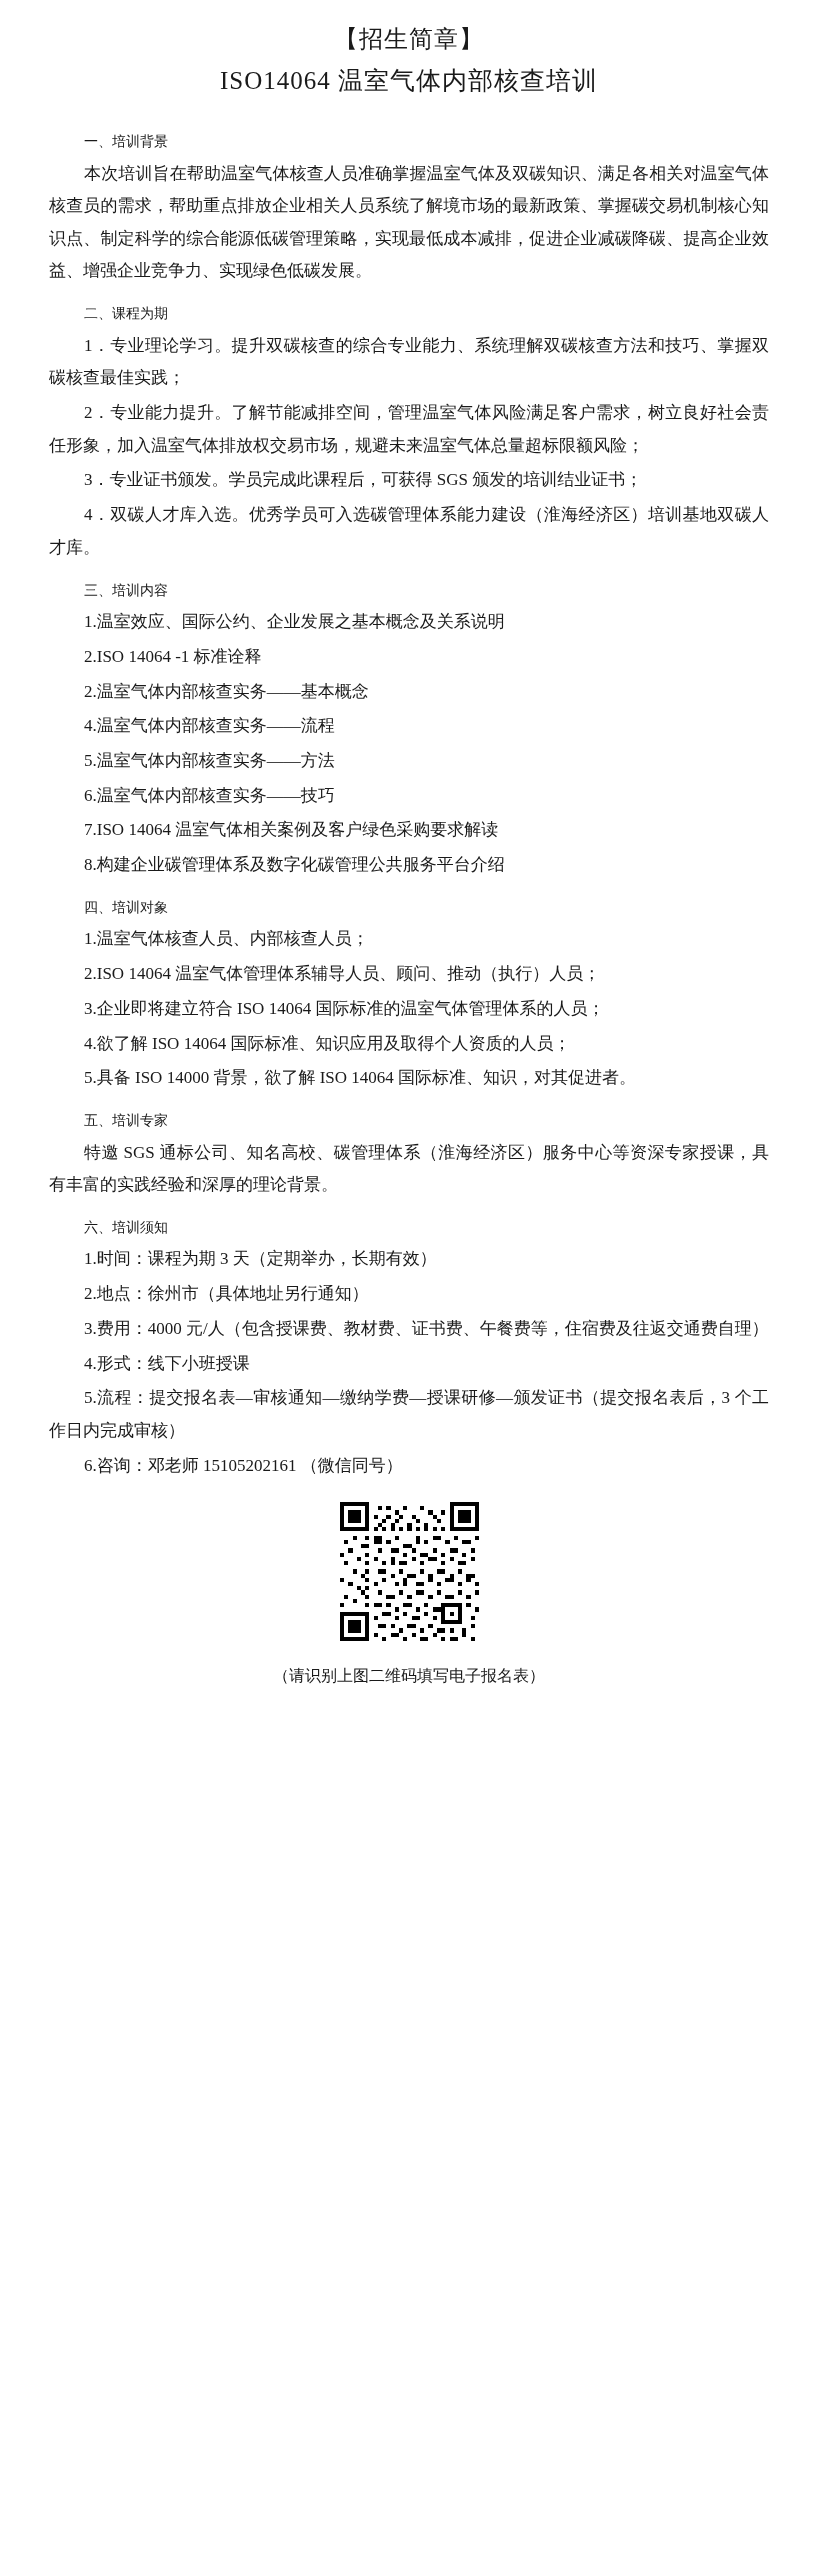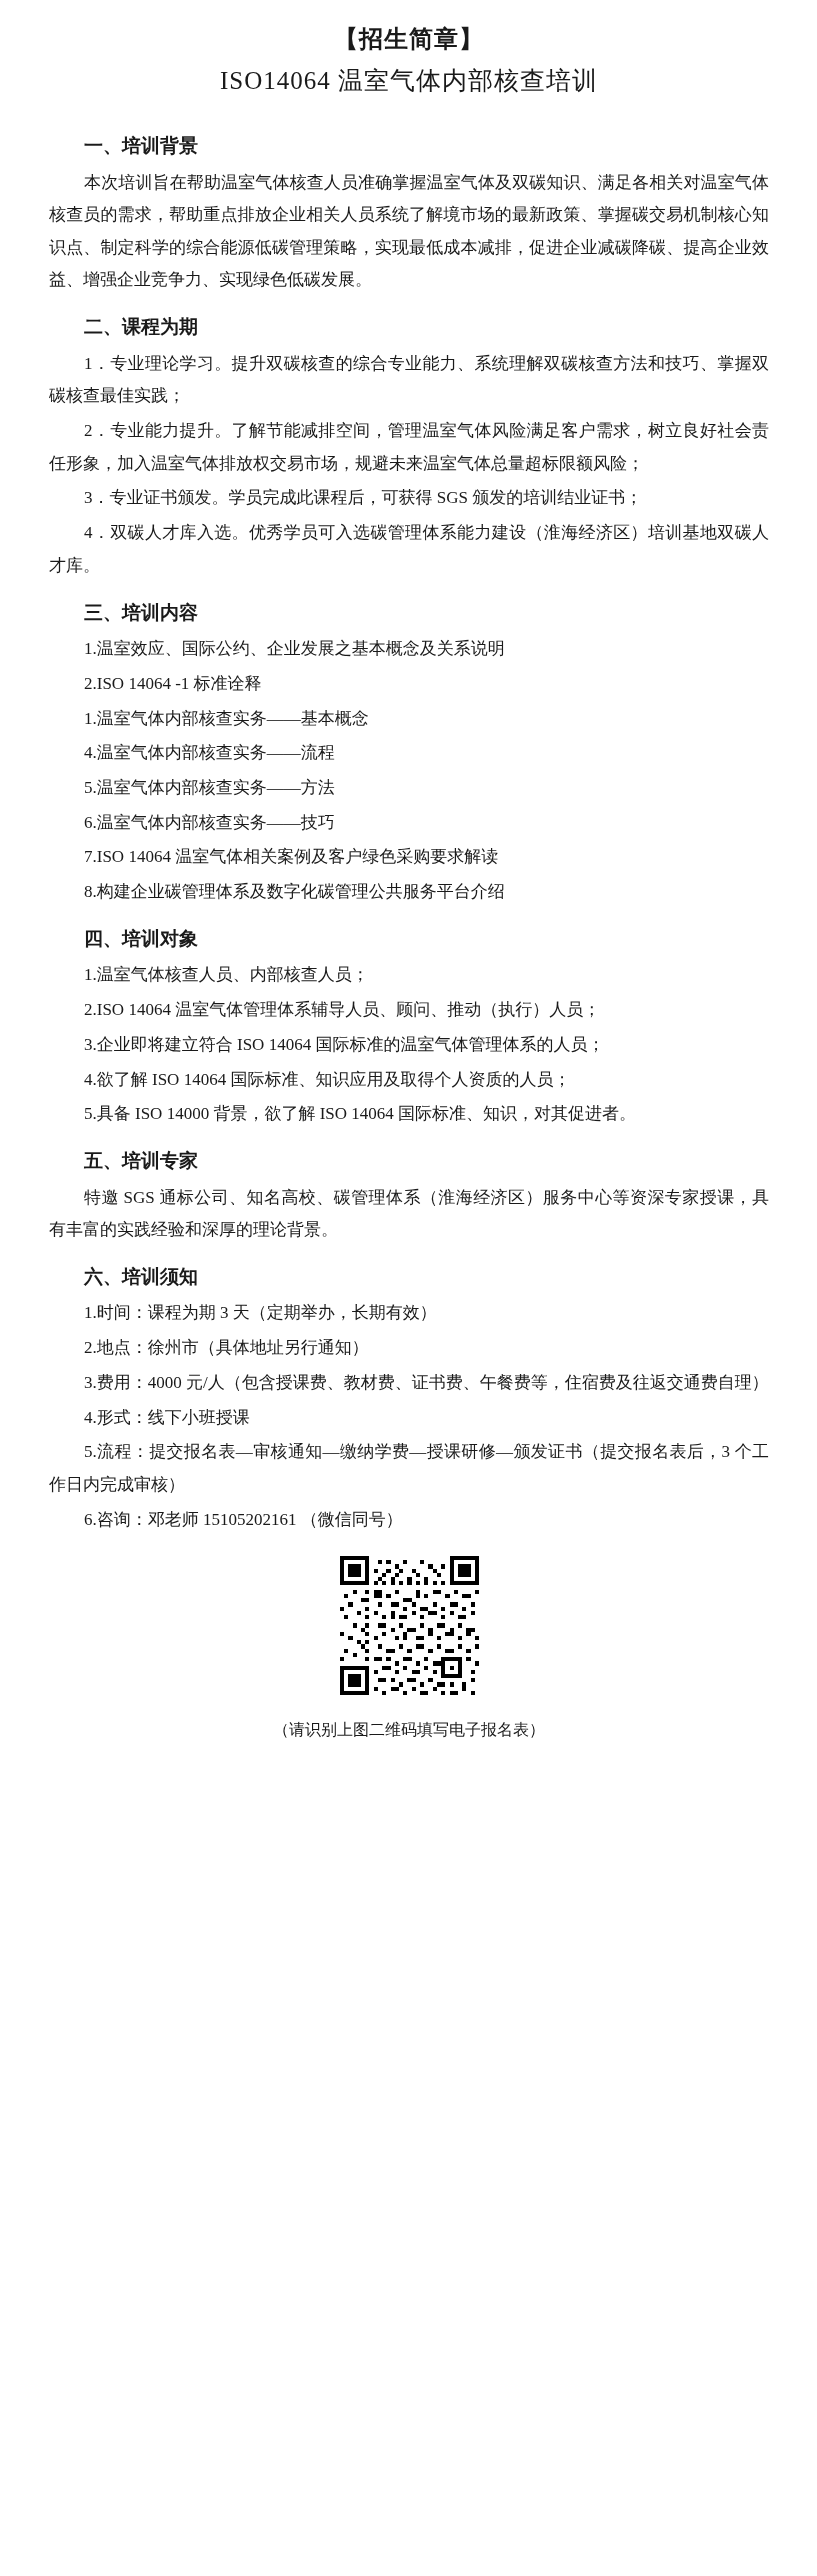--- a/index.html
+++ b/index.html
@@ -17,34 +17,34 @@
     box-sizing: border-box;
     padding: 20.6px 49px 31px 49px;
     background: #ffffff;
   }
   .title-block {
     text-align: center;
     margin-bottom: 30px;
   }
   .title-line1 {
     font-size: 24px;
-    font-weight: bold;
+    font-weight: normal;
     letter-spacing: 1px;
     line-height: 1.5;
     margin-bottom: 5.2px;
   }
   .title-line2 {
     font-size: 25px;
     font-weight: normal;
     letter-spacing: 1px;
     line-height: 1.5;
   }
   .section-heading {
-    font-size: 19px;
-    font-weight: bold;
+    font-size: 14px;
+    font-weight: normal;
     line-height: 1.8;
     margin: 13.4px 0 3.1px 0;
     text-indent: 35px;
   }
   p.para {
     font-size: 17px;
     line-height: 1.92;
     margin: 0 0 2.1px 0;
     text-indent: 35px;
     text-align: justify;
@@ -85,21 +85,21 @@
 
   <div class="section-heading">二、课程为期</div>
   <p class="para">1．专业理论学习。提升双碳核查的综合专业能力、系统理解双碳核查方法和技巧、掌握双碳核查最佳实践；</p>
   <p class="para">2．专业能力提升。了解节能减排空间，管理温室气体风险满足客户需求，树立良好社会责任形象，加入温室气体排放权交易市场，规避未来温室气体总量超标限额风险；</p>
   <p class="para">3．专业证书颁发。学员完成此课程后，可获得 SGS 颁发的培训结业证书；</p>
   <p class="para">4．双碳人才库入选。优秀学员可入选碳管理体系能力建设（淮海经济区）培训基地双碳人才库。</p>
 
   <div class="section-heading">三、培训内容</div>
   <p class="para">1.温室效应、国际公约、企业发展之基本概念及关系说明</p>
   <p class="para">2.ISO 14064 -1 标准诠释</p>
-  <p class="para">1.温室气体内部核查实务——基本概念</p>
+  <p class="para">2.温室气体内部核查实务——基本概念</p>
   <p class="para">4.温室气体内部核查实务——流程</p>
   <p class="para">5.温室气体内部核查实务——方法</p>
   <p class="para">6.温室气体内部核查实务——技巧</p>
   <p class="para">7.ISO 14064 温室气体相关案例及客户绿色采购要求解读</p>
   <p class="para">8.构建企业碳管理体系及数字化碳管理公共服务平台介绍</p>
 
   <div class="section-heading">四、培训对象</div>
   <p class="para">1.温室气体核查人员、内部核查人员；</p>
   <p class="para">2.ISO 14064 温室气体管理体系辅导人员、顾问、推动（执行）人员；</p>
   <p class="para">3.企业即将建立符合 ISO 14064 国际标准的温室气体管理体系的人员；</p>

